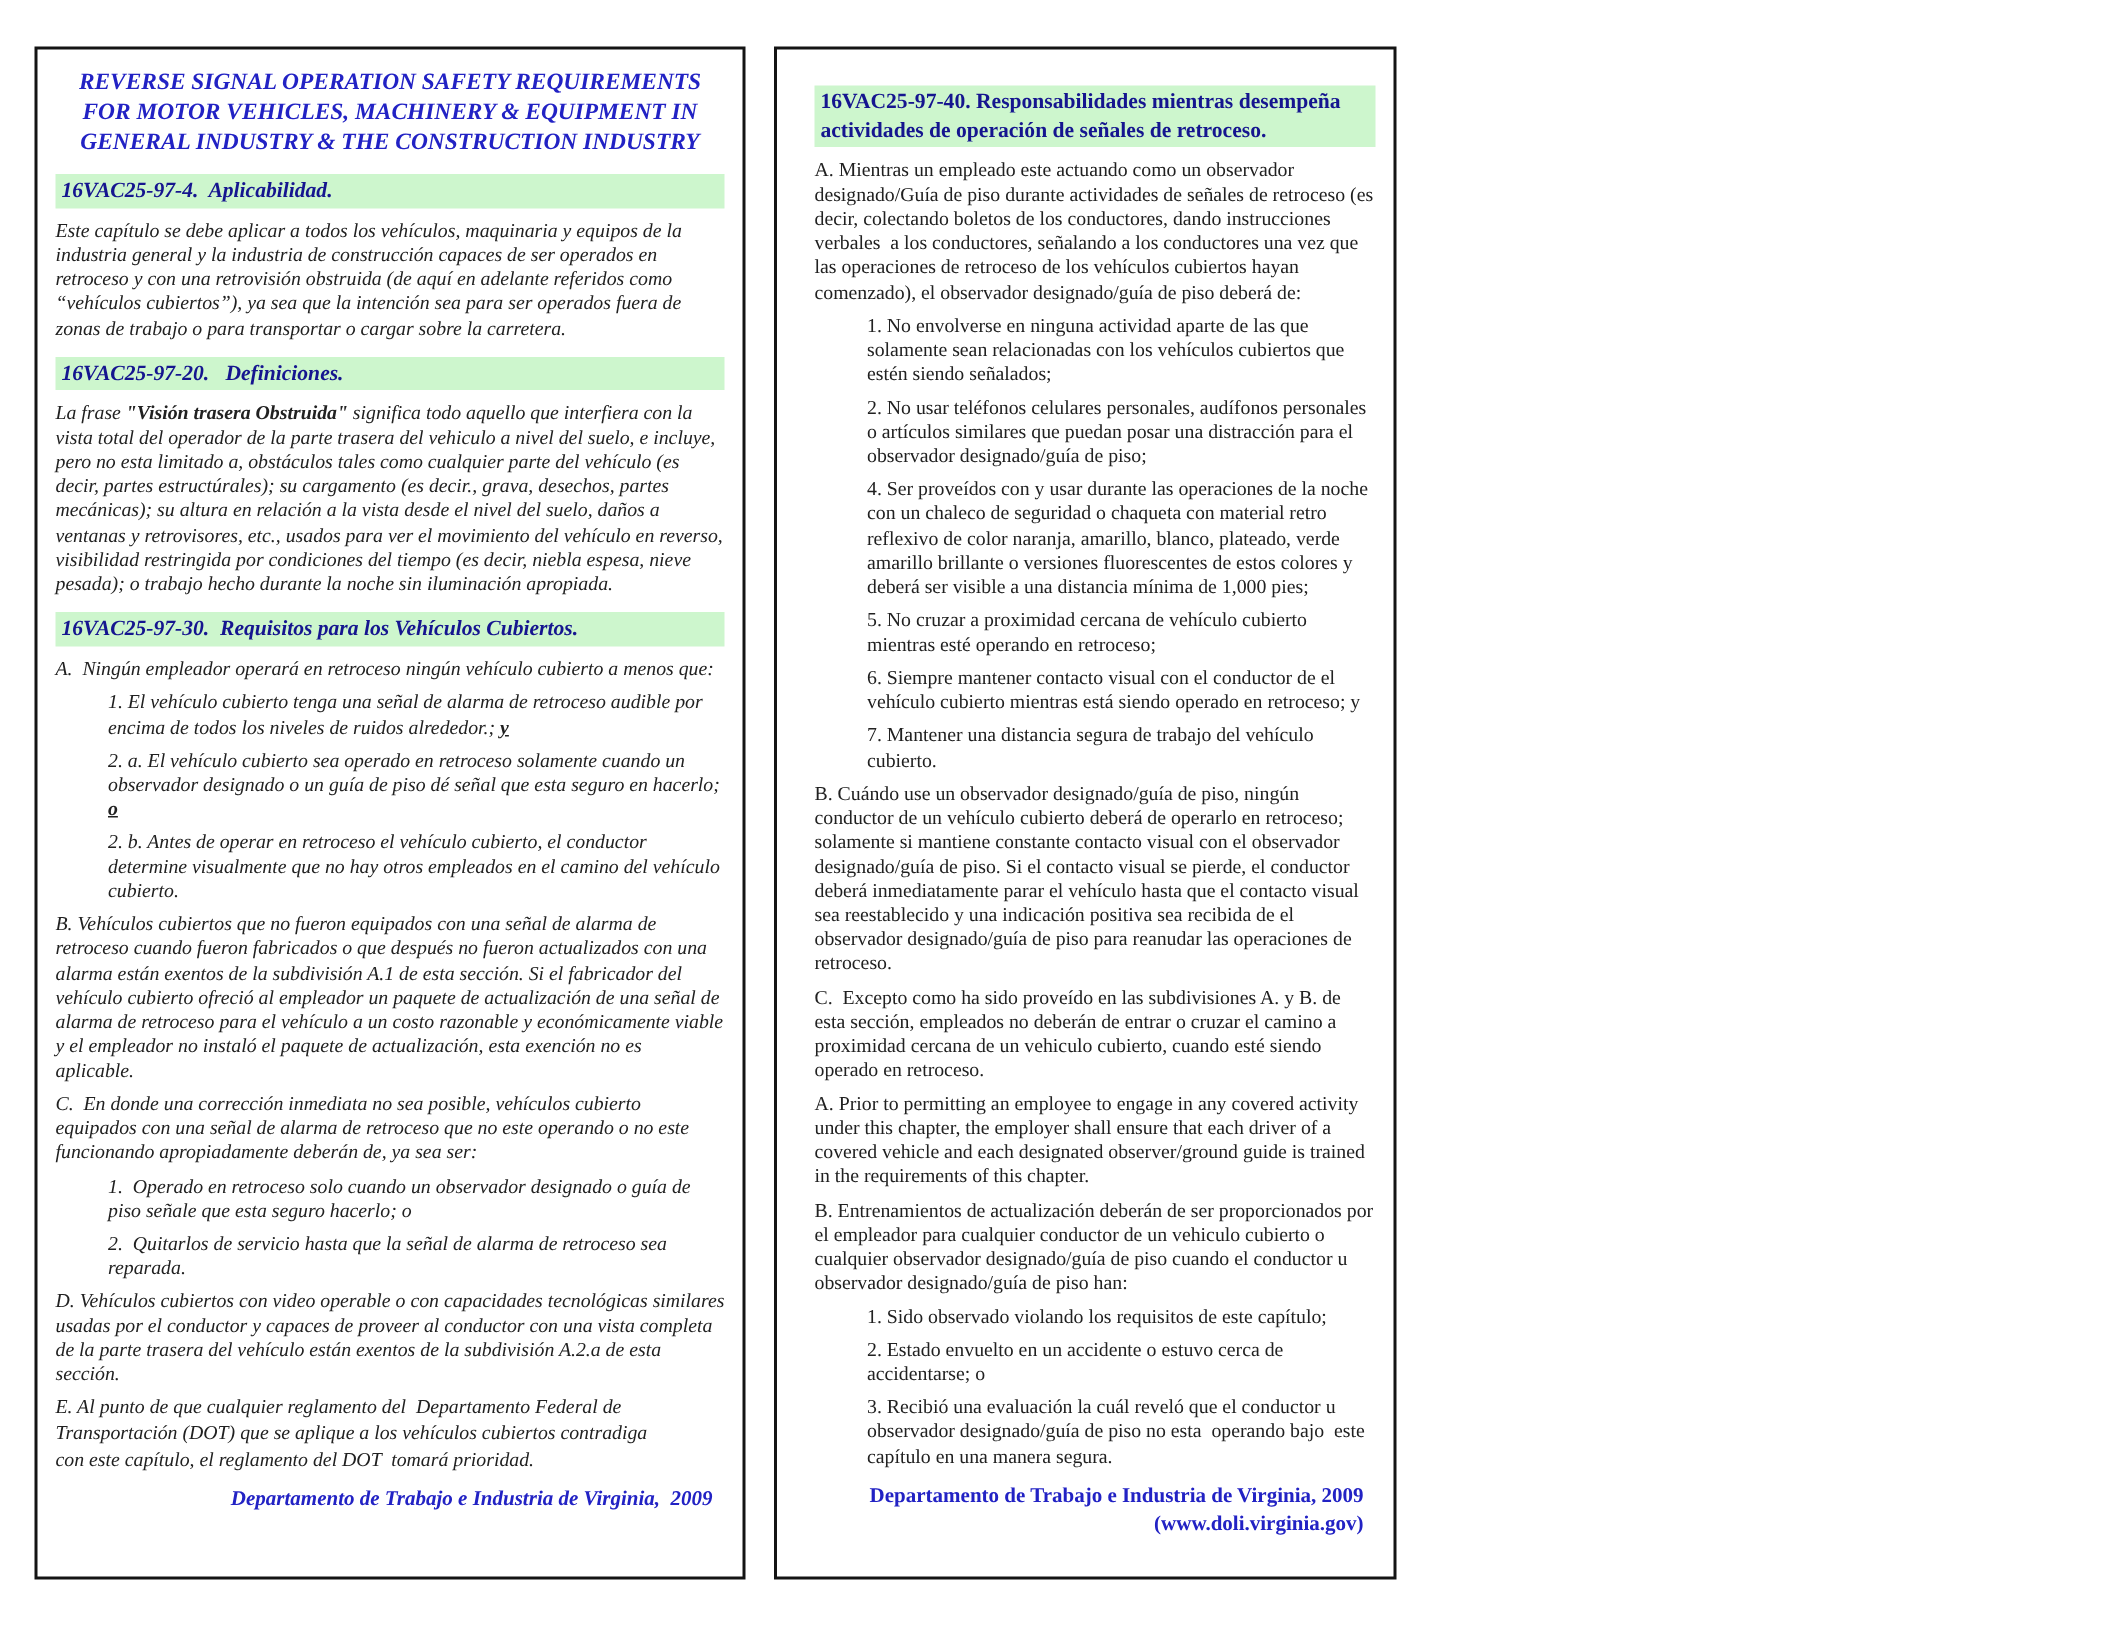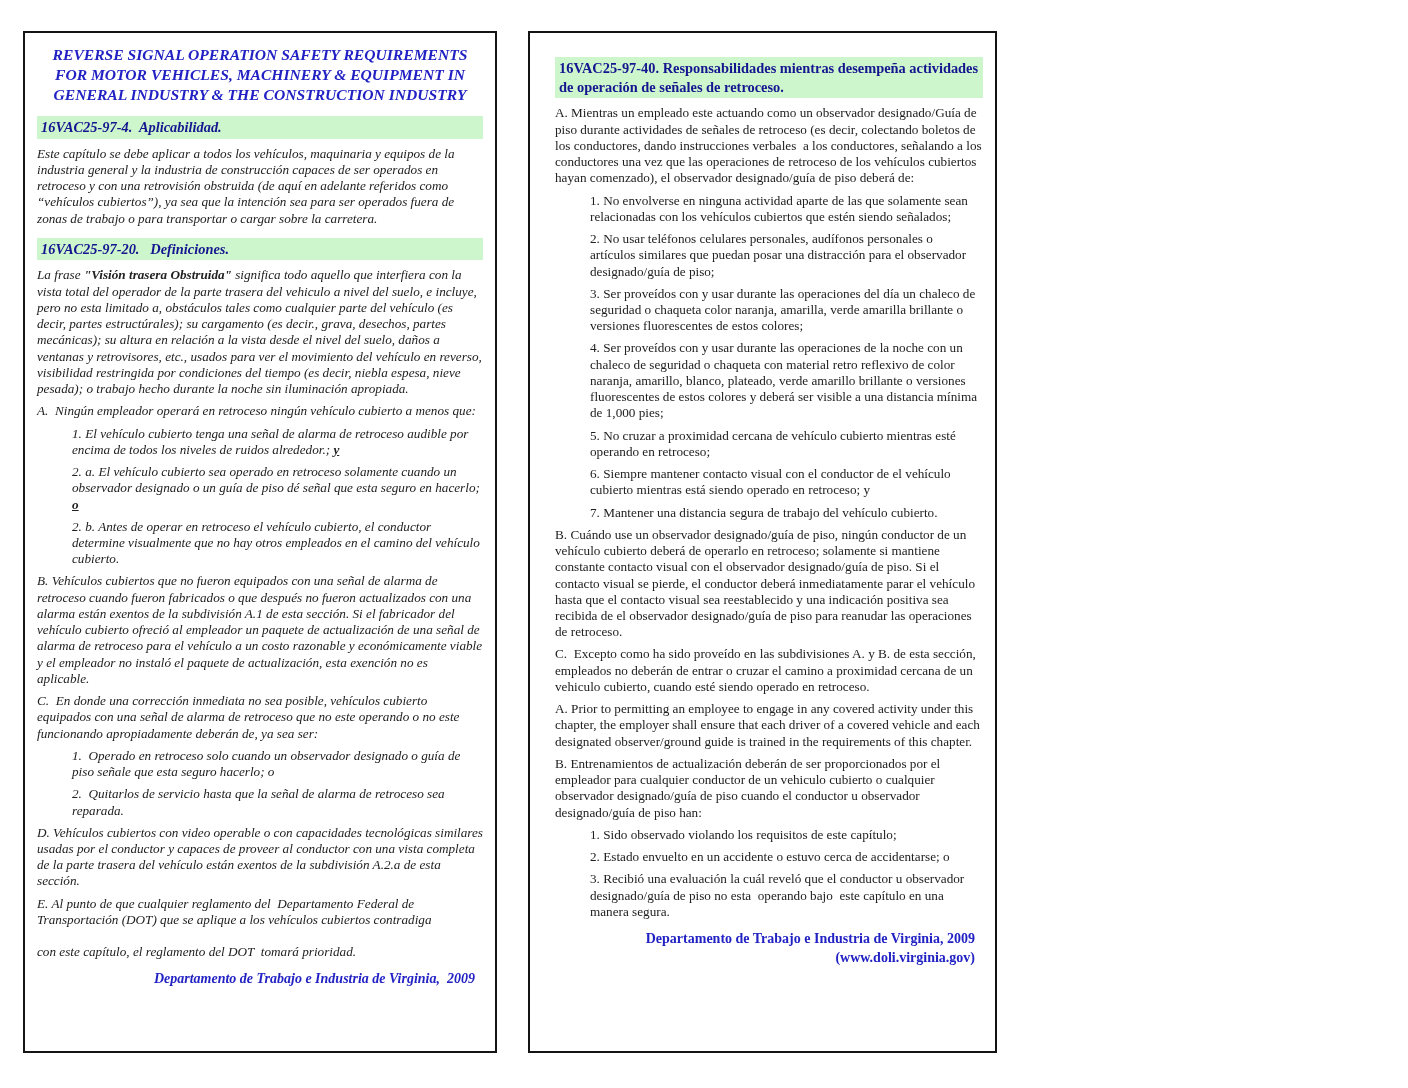--- a/index.html
+++ b/index.html
@@ -14,21 +14,21 @@
   body{
     width:1408px;height:1088px;background:#ffffff;position:relative;
     font-family:"Liberation Serif","DejaVu Serif",serif;
   }
   .panel{
     position:absolute;top:31px;height:1022px;background:#ffffff;
     border:2px solid var(--border_dark);box-sizing:border-box;
     padding:8px 12px;overflow:hidden;
   }
   .panel-left{left:23px;width:474px;font-style:italic;}
-  .panel-right{left:528px;width:469px;padding-left:25px;}
+  .panel-right{left:516px;width:415px;padding-left:25px;}
   .doc-title{
     margin:4px 4px 10px 4px;text-align:center;
     color:var(--title_blue);font-weight:bold;font-size:15.6px;line-height:1.28;
     white-space:pre-wrap;
   }
   .sec-heading{
     background:var(--highlight_green);color:var(--heading_navy);
     font-weight:bold;font-size:14.4px;line-height:1.3;
     padding:2px 4px;margin:11px 0 7px 0;white-space:pre-wrap;
   }
@@ -50,41 +50,41 @@
 
 <section class="panel panel-left">
   <h1 class="doc-title">REVERSE SIGNAL OPERATION SAFETY REQUIREMENTS FOR MOTOR VEHICLES, MACHINERY &amp; EQUIPMENT IN GENERAL INDUSTRY &amp; THE CONSTRUCTION INDUSTRY</h1>
 
   <div class="sec-heading">16VAC25-97-4.  Aplicabilidad.</div>
   <p class="body-p">Este capítulo se debe aplicar a todos los vehículos, maquinaria y equipos de la industria general y la industria de construcción capaces de ser operados en retroceso y con una retrovisión obstruida (de aquí en adelante referidos como “vehículos cubiertos”), ya sea que la intención sea para ser operados fuera de zonas de trabajo o para transportar o cargar sobre la carretera.</p>
 
   <div class="sec-heading">16VAC25-97-20.   Definiciones.</div>
   <p class="body-p"><span>La frase </span><span class="b">"Visión trasera Obstruida"</span><span> significa todo aquello que interfiera con la vista total del operador de la parte trasera del vehiculo a nivel del suelo, e incluye, pero no esta limitado a, obstáculos tales como cualquier parte del vehículo (es decir, partes estructúrales); su cargamento (es decir., grava, desechos, partes mecánicas); su altura en relación a la vista desde el nivel del suelo, daños a ventanas y retrovisores, etc., usados para ver el movimiento del vehículo en reverso, visibilidad restringida por condiciones del tiempo (es decir, niebla espesa, nieve pesada); o trabajo hecho durante la noche sin iluminación apropiada.</span></p>
 
+  <div class="sec-heading">16VAC25-97-30.  Requisitos para los Vehículos Cubiertos.</div>
   <p class="body-p">A.  Ningún empleador operará en retroceso ningún vehículo cubierto a menos que:</p>
   <p class="body-p indent"><span>1. El vehículo cubierto tenga una señal de alarma de retroceso audible por encima de todos los niveles de ruidos alrededor.; </span><span class="u">y</span></p>
   <p class="body-p indent"><span>2. a. El vehículo cubierto sea operado en retroceso solamente cuando un observador designado o un guía de piso dé señal que esta seguro en hacerlo; </span><span class="u">o</span></p>
   <p class="body-p indent">2. b. Antes de operar en retroceso el vehículo cubierto, el conductor determine visualmente que no hay otros empleados en el camino del vehículo cubierto.</p>
   <p class="body-p">B. Vehículos cubiertos que no fueron equipados con una señal de alarma de retroceso cuando fueron fabricados o que después no fueron actualizados con una alarma están exentos de la subdivisión A.1 de esta sección. Si el fabricador del vehículo cubierto ofreció al empleador un paquete de actualización de una señal de alarma de retroceso para el vehículo a un costo razonable y económicamente viable y el empleador no instaló el paquete de actualización, esta exención no es aplicable.</p>
   <p class="body-p">C.  En donde una corrección inmediata no sea posible, vehículos cubierto equipados con una señal de alarma de retroceso que no este operando o no este funcionando apropiadamente deberán de, ya sea ser:</p>
   <p class="body-p indent">1.  Operado en retroceso solo cuando un observador designado o guía de piso señale que esta seguro hacerlo; o</p>
   <p class="body-p indent">2.  Quitarlos de servicio hasta que la señal de alarma de retroceso sea reparada.</p>
   <p class="body-p">D. Vehículos cubiertos con video operable o con capacidades tecnológicas similares usadas por el conductor y capaces de proveer al conductor con una vista completa de la parte trasera del vehículo están exentos de la subdivisión A.2.a de esta sección.</p>
-  <p class="body-p" style="margin-bottom:16px;">E. Al punto de que cualquier reglamento del  Departamento Federal de Transportación (DOT) que se aplique a los vehículos cubiertos contradiga</p>
+  <p class="body-p" style="margin-bottom:2px;">E. Al punto de que cualquier reglamento del  Departamento Federal de Transportación (DOT) que se aplique a los vehículos cubiertos contradiga</p>
   <p class="body-p" style="margin-top:2px;">con este capítulo, el reglamento del DOT  tomará prioridad.</p>
 
   <div class="footer-credit">Departamento de Trabajo e Industria de Virginia,  2009</div>
 </section>
 
 <section class="panel panel-right">
   <div class="sec-heading first">16VAC25-97-40. Responsabilidades mientras desempeña actividades de operación de señales de retroceso.</div>
   <p class="body-p">A. Mientras un empleado este actuando como un observador designado/Guía de piso durante actividades de señales de retroceso (es decir, colectando boletos de los conductores, dando instrucciones verbales  a los conductores, señalando a los conductores una vez que las operaciones de retroceso de los vehículos cubiertos hayan comenzado), el observador designado/guía de piso deberá de:</p>
   <p class="body-p indent">1. No envolverse en ninguna actividad aparte de las que solamente sean relacionadas con los vehículos cubiertos que estén siendo señalados;</p>
   <p class="body-p indent">2. No usar teléfonos celulares personales, audífonos personales o artículos similares que puedan posar una distracción para el observador designado/guía de piso;</p>
-  <p class="body-p indent">3. Ser proveídos con y usar durante las operaciones del día un chaleco de seguridad o chaqueta color naranja, amarilla, verde amarilla brillante o versiones fluorescentes de estos colores;</p>
   <p class="body-p indent">4. Ser proveídos con y usar durante las operaciones de la noche con un chaleco de seguridad o chaqueta con material retro reflexivo de color naranja, amarillo, blanco, plateado, verde amarillo brillante o versiones fluorescentes de estos colores y deberá ser visible a una distancia mínima de 1,000 pies;</p>
   <p class="body-p indent">5. No cruzar a proximidad cercana de vehículo cubierto mientras esté operando en retroceso;</p>
   <p class="body-p indent">6. Siempre mantener contacto visual con el conductor de el vehículo cubierto mientras está siendo operado en retroceso; y</p>
   <p class="body-p indent">7. Mantener una distancia segura de trabajo del vehículo cubierto.</p>
   <p class="body-p">B. Cuándo use un observador designado/guía de piso, ningún conductor de un vehículo cubierto deberá de operarlo en retroceso; solamente si mantiene constante contacto visual con el observador designado/guía de piso. Si el contacto visual se pierde, el conductor deberá inmediatamente parar el vehículo hasta que el contacto visual sea reestablecido y una indicación positiva sea recibida de el observador designado/guía de piso para reanudar las operaciones de retroceso.</p>
   <p class="body-p">C.  Excepto como ha sido proveído en las subdivisiones A. y B. de esta sección, empleados no deberán de entrar o cruzar el camino a proximidad cercana de un vehiculo cubierto, cuando esté siendo operado en retroceso.</p>
 
   <p class="body-p">A. Prior to permitting an employee to engage in any covered activity under this chapter, the employer shall ensure that each driver of a covered vehicle and each designated observer/ground guide is trained in the requirements of this chapter.</p>
   <p class="body-p">B. Entrenamientos de actualización deberán de ser proporcionados por el empleador para cualquier conductor de un vehiculo cubierto o cualquier observador designado/guía de piso cuando el conductor u observador designado/guía de piso han:</p>
   <p class="body-p indent">1. Sido observado violando los requisitos de este capítulo;</p>

